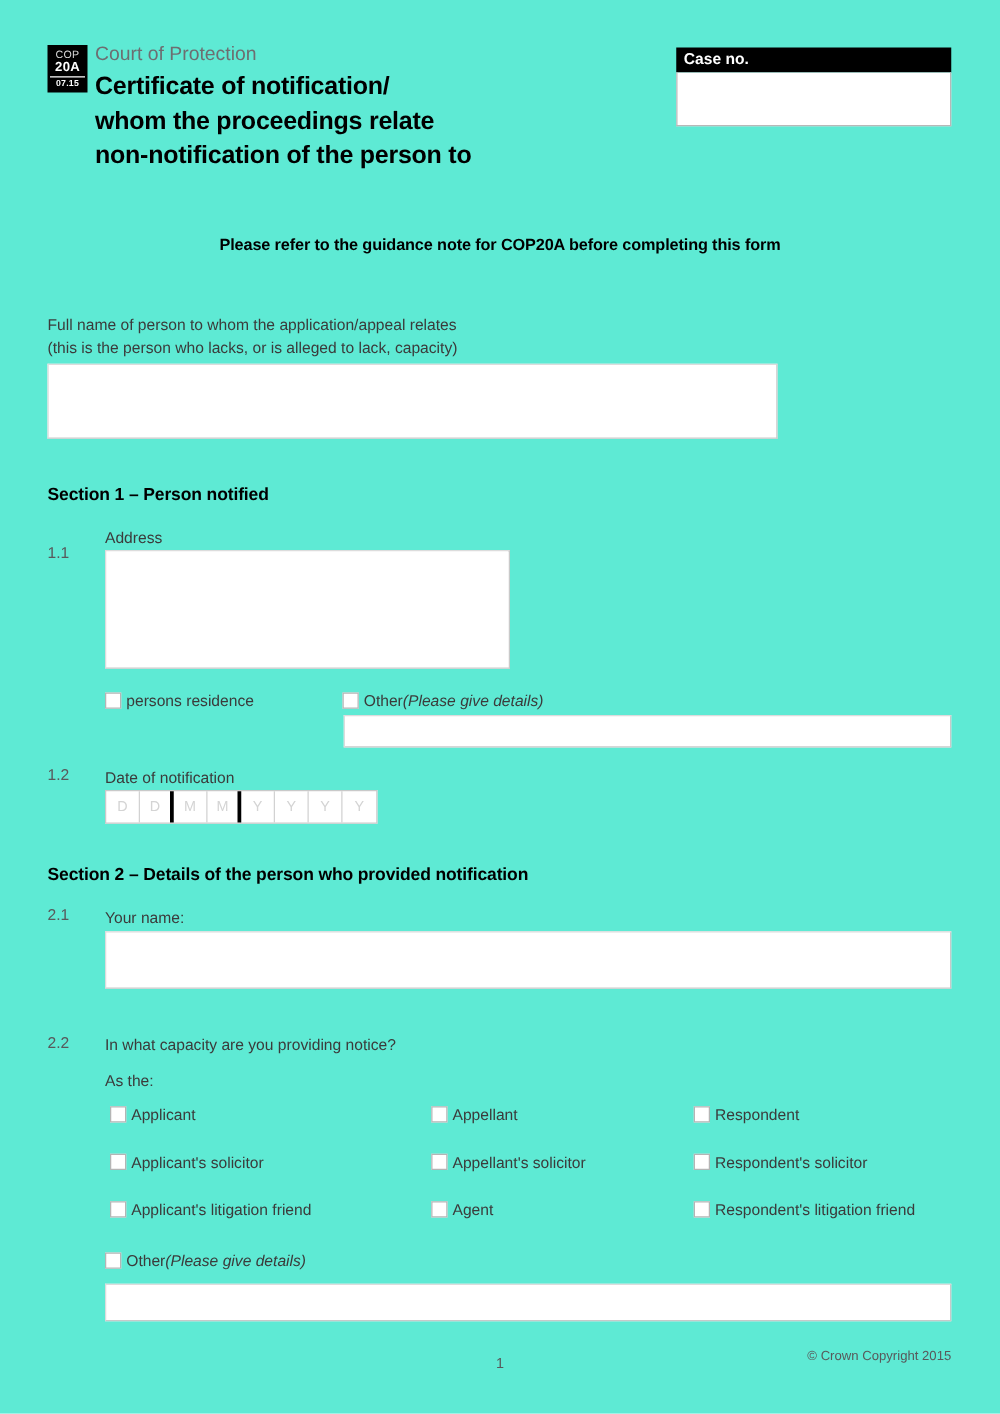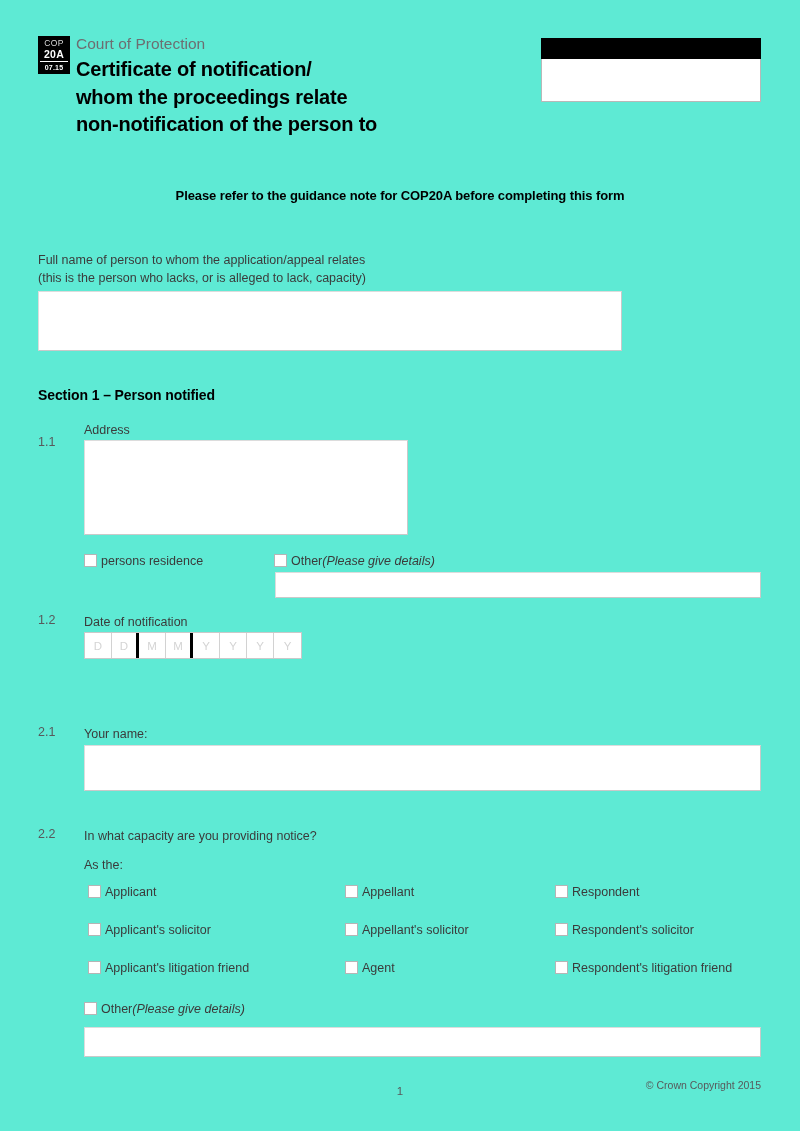--- a/index.html
+++ b/index.html
@@ -91,21 +91,21 @@
     left: 541px;
     top: 38px;
     width: 220px;
   }
   .caseno-head {
     background: #000000;
     color: #ffffff;
     font-size: 12.5px;
     font-weight: bold;
     line-height: 17px;
-    padding: 19px 0 2px 6px;
+    padding: 1px 0 2px 6px;
     box-sizing: border-box;
     height: 20px;
   }
   .caseno-body {
     height: 43px;
     border: 1px solid #b8b8b8;
     border-top: none;
     background: #ffffff;
     box-sizing: border-box;
   }
@@ -326,20 +326,21 @@
     <div class="dcell">D</div>
     <div class="dcell sep">D</div>
     <div class="dcell">M</div>
     <div class="dcell sep">M</div>
     <div class="dcell">Y</div>
     <div class="dcell">Y</div>
     <div class="dcell">Y</div>
     <div class="dcell last">Y</div>
   </div>
 
+  <div class="section-head" id="sec2">Section 2 – Details of the person who provided notification</div>
 
   <div class="num r21-num">2.1</div>
   <div class="lbl r21-label">Your name:</div>
   <div class="box r21-box"></div>
 
   <div class="num r22-num">2.2</div>
   <div class="lbl r22-label">In what capacity are you providing notice?</div>
   <div class="lbl asthe">As the:</div>
 
   <div class="cbgrid">

